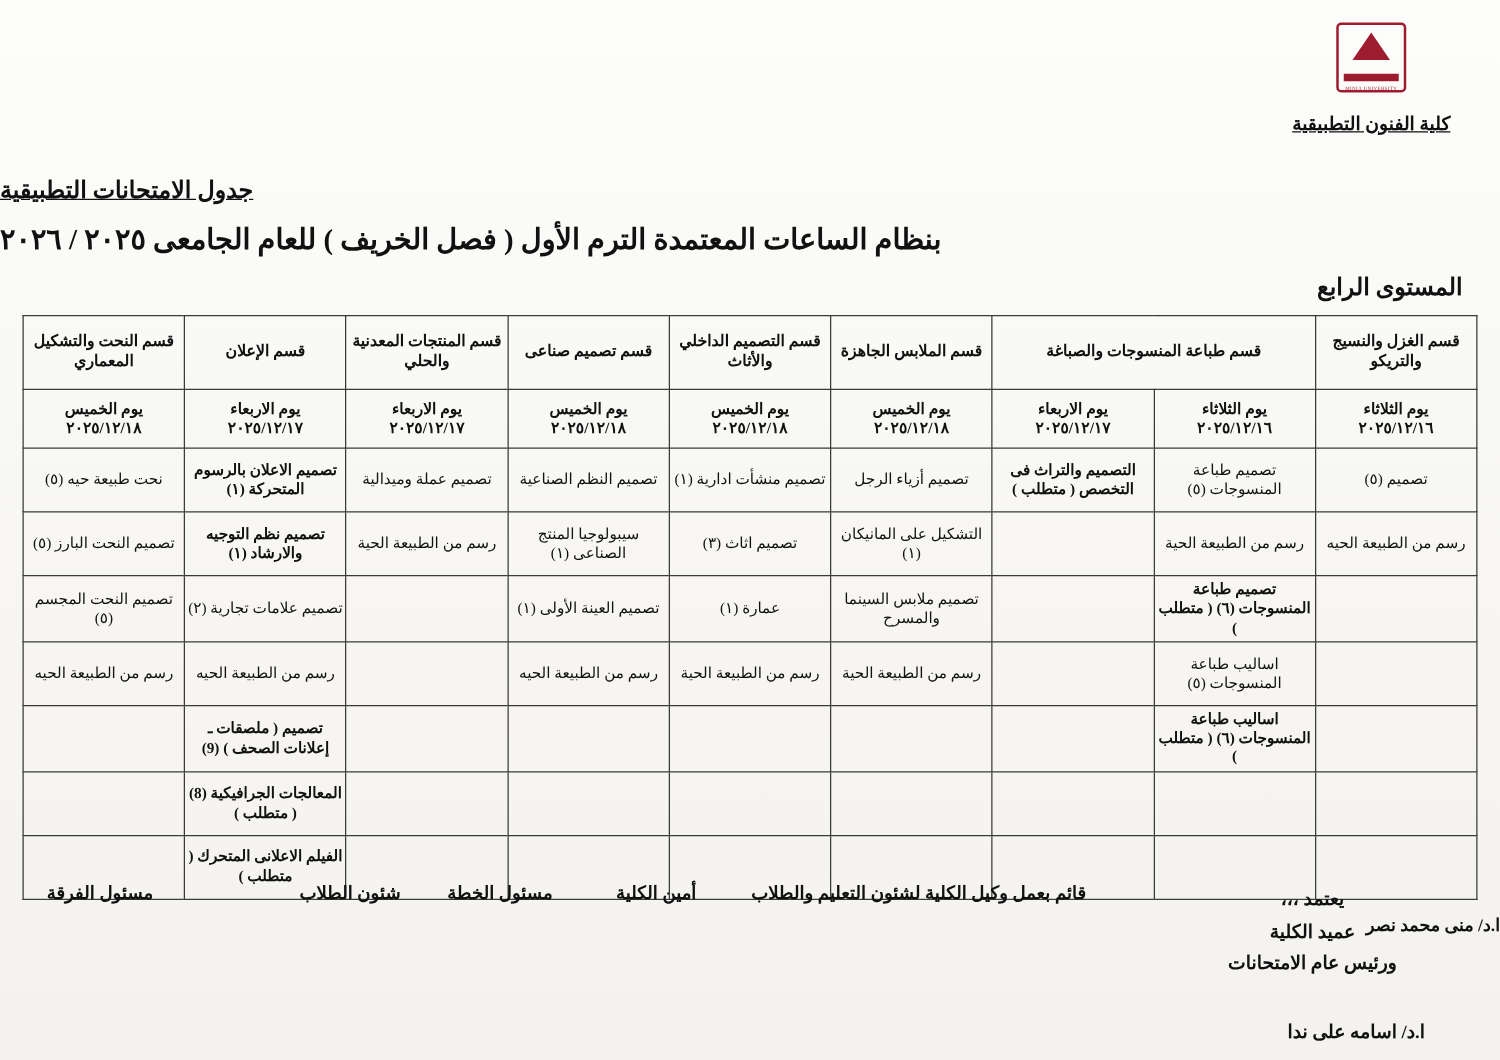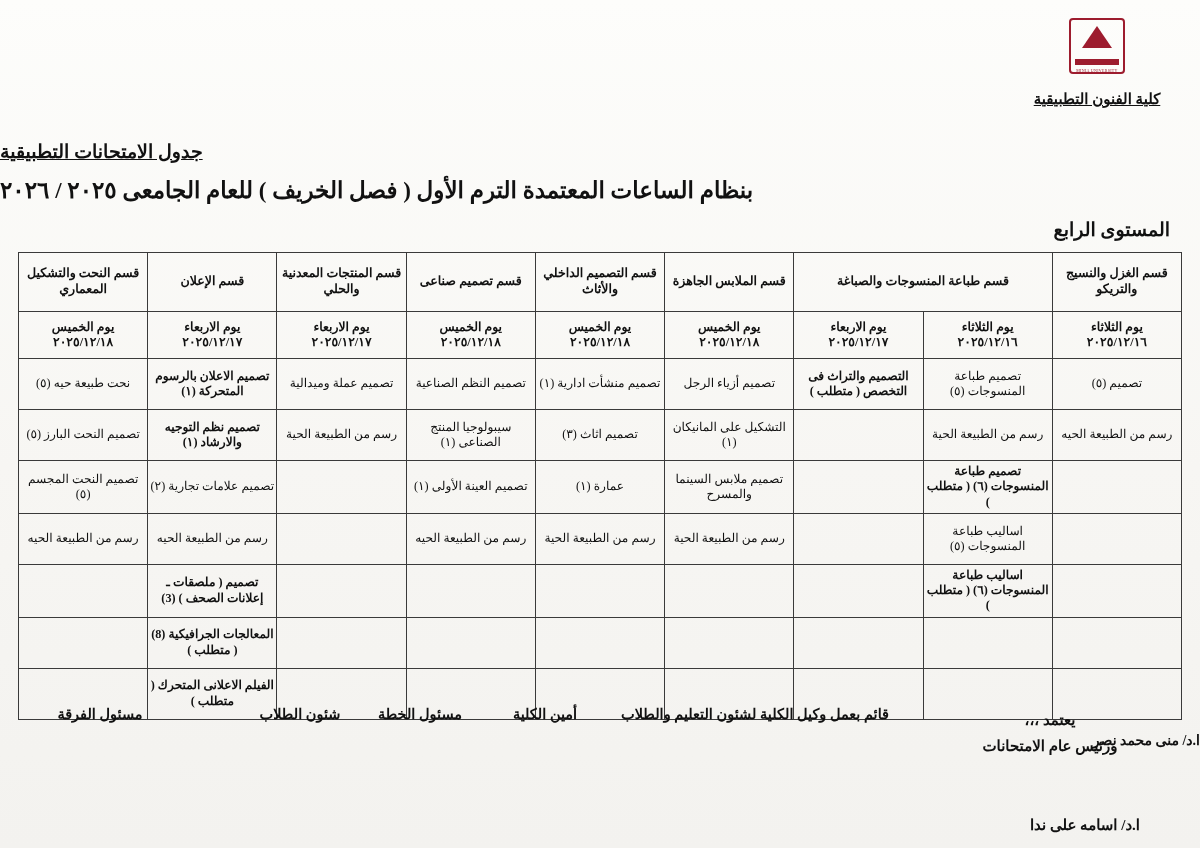--- a/index.html
+++ b/index.html
@@ -161,21 +161,21 @@
     top: 0;
     left: 20px;
     right: 20px;
     display: flex;
     flex-direction: row-reverse;
     justify-content: flex-start;
     font-size: 14.5px;
     font-weight: bold;
   }
   .sign-row .cell { text-align: center; }
-  .sign-row .c0 { width: 120px; margin-right: 85px; padding-left: 20px;}
+  .sign-row .c0 { width: 120px; margin-right: 85px;}
   .sign-row .c1 { width: 110px; }
   .sign-row .c2 { width: 130px; }
   .sign-row .c3 { width: 120px; }
   .sign-row .c4 { width: 300px; }
   .vice-name {
     position: absolute;
     top: 26px;
     left: 0;
     right: 0;
     text-align: right;
@@ -293,21 +293,21 @@
             <td>رسم من الطبيعة الحيه</td>
           </tr>
           <tr>
             <td class="empty"></td>
             <td class="small">اساليب طباعة المنسوجات (٦) ( متطلب )</td>
             <td class="empty"></td>
             <td class="empty"></td>
             <td class="empty"></td>
             <td class="empty"></td>
             <td class="empty"></td>
-            <td class="small">تصميم ( ملصقات ـ إعلانات الصحف ) (3)</td>
+            <td class="small">تصميم ( ملصقات ـ إعلانات الصحف ) (9)</td>
             <td class="empty"></td>
           </tr>
           <tr>
             <td class="empty"></td>
             <td class="empty"></td>
             <td class="empty"></td>
             <td class="empty"></td>
             <td class="empty"></td>
             <td class="empty"></td>
             <td class="empty"></td>
@@ -333,18 +333,19 @@
     <div class="sign-row">
         <div class="cell c0">مسئول الفرقة</div>
         <div class="cell c1">شئون الطلاب</div>
         <div class="cell c2">مسئول الخطة</div>
         <div class="cell c3">أمين الكلية</div>
         <div class="cell c4">قائم بعمل وكيل الكلية لشئون التعليم والطلاب</div>
       </div>
     <div class="vice-name">ا.د/ منى محمد نصر</div>
     <div class="approve">
       <div>يعتمد ،،،</div>
+      <div>عميد الكلية</div>
       <div>ورئيس عام الامتحانات</div>
     </div>
     <div class="dean-name">ا.د/ اسامه على ندا</div>
   </div>
 
 </div>
 
 </body></html>

